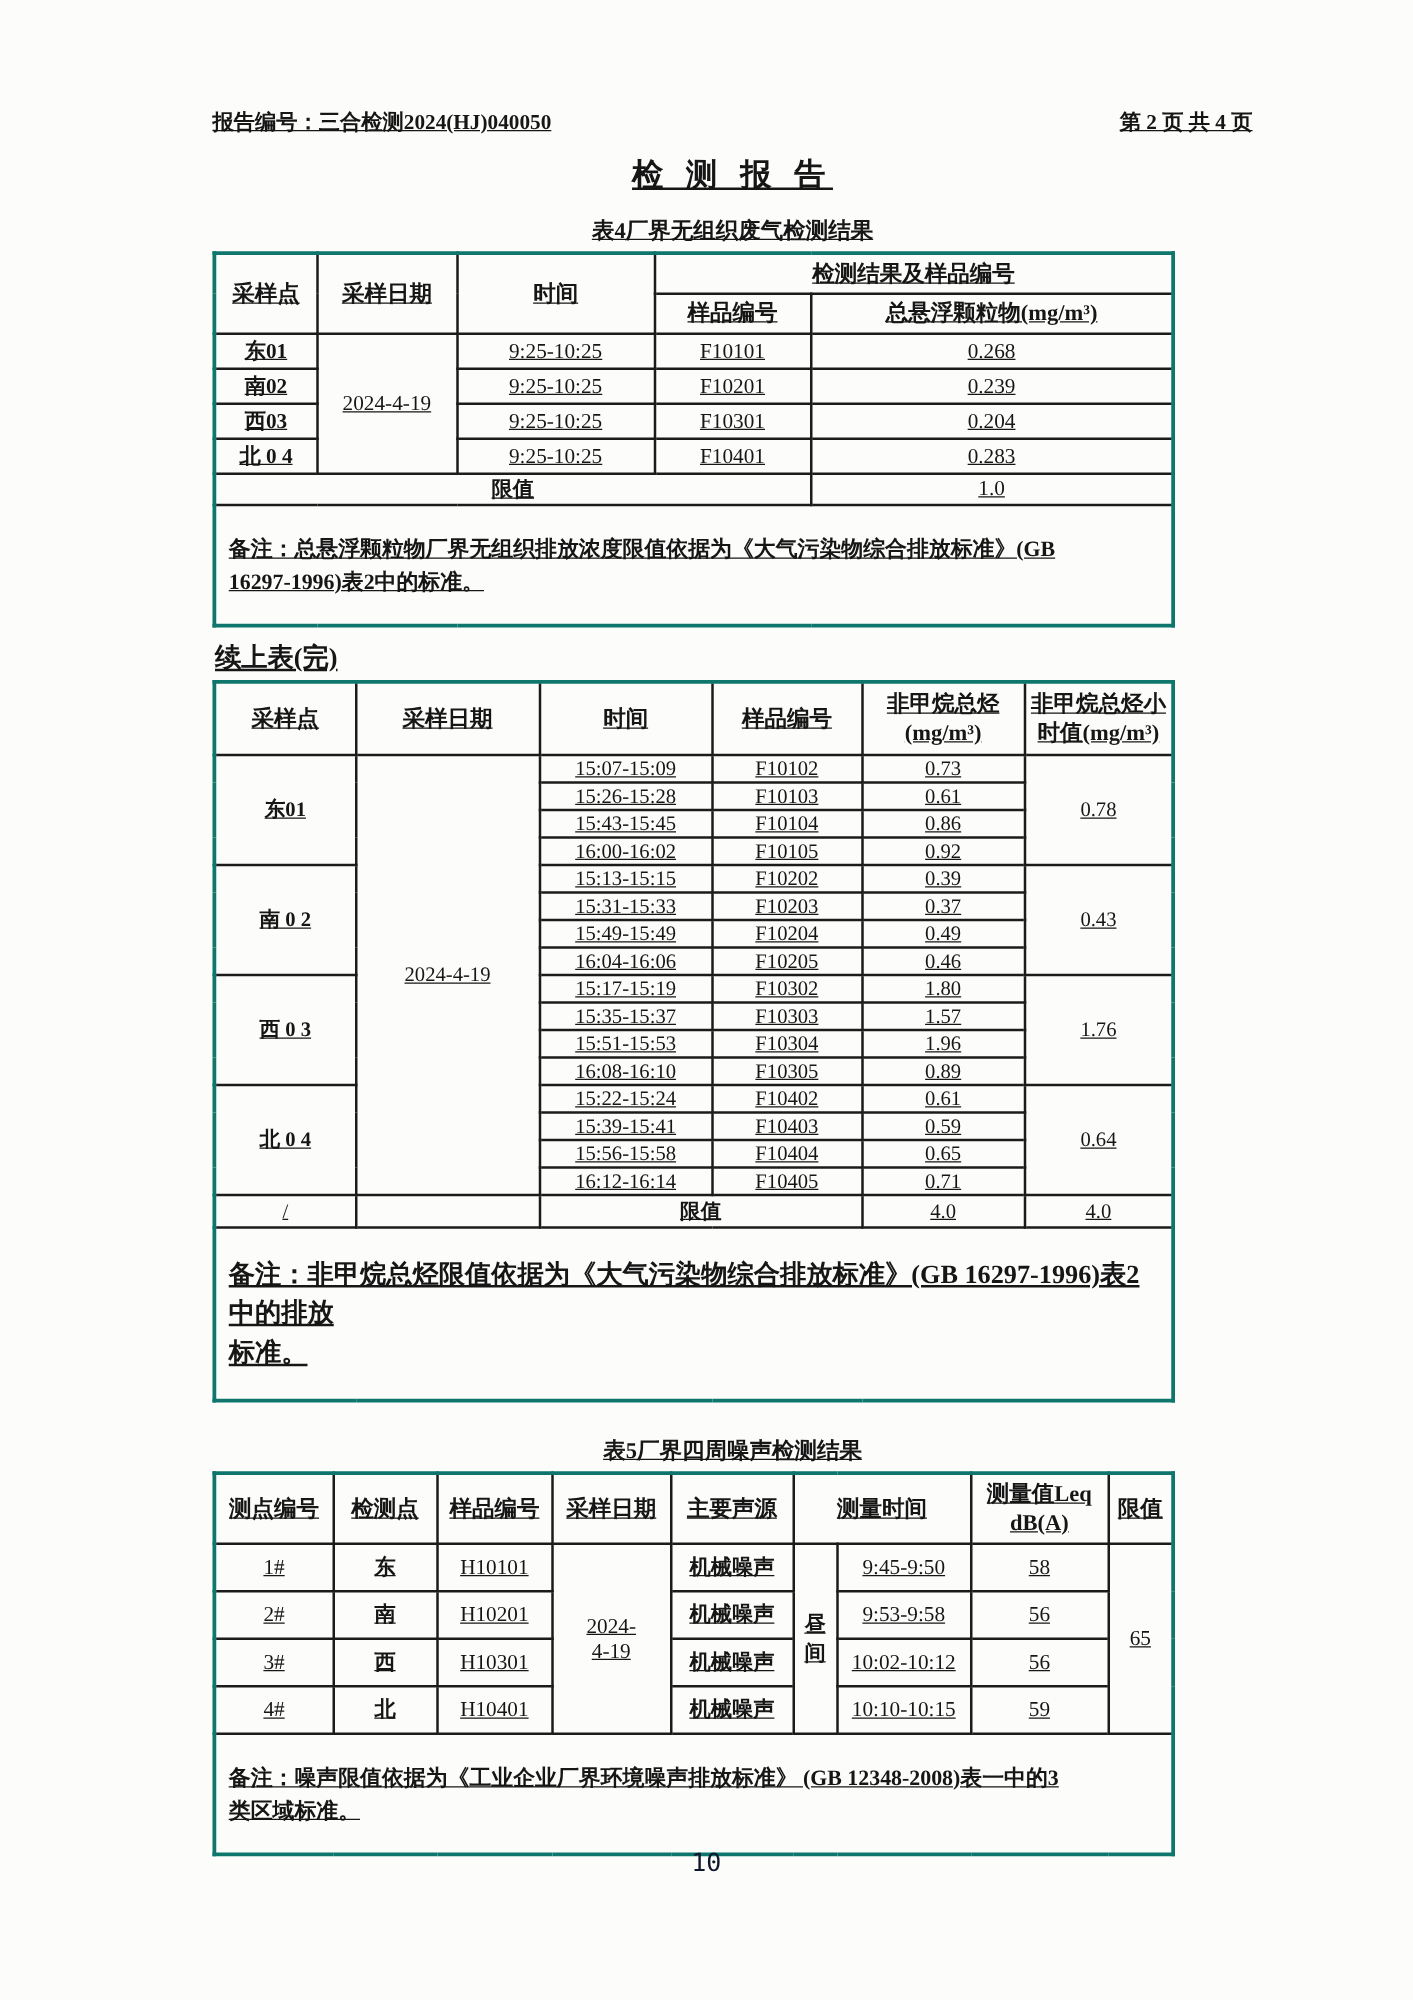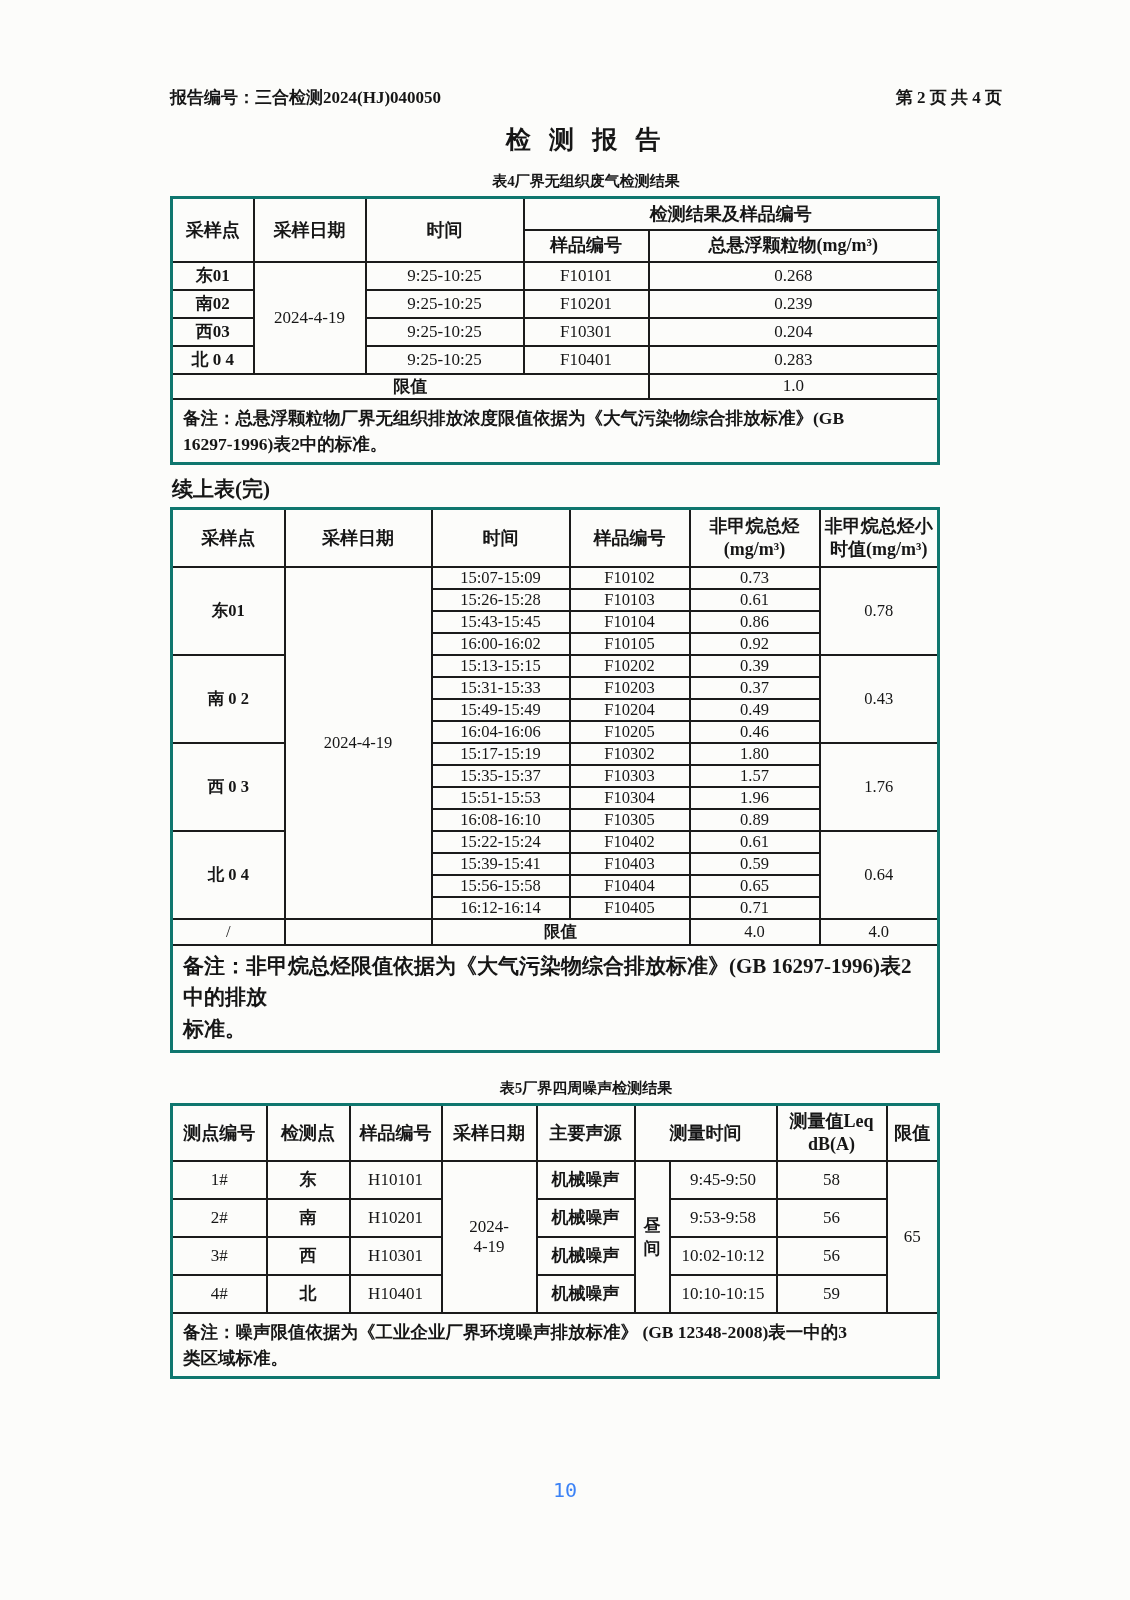--- a/index.html
+++ b/index.html
@@ -1,38 +1,38 @@
 <!DOCTYPE html>
 <html><head>
 <meta charset="utf-8">
 <style>
   html,body{margin:0;padding:0;}
   body{background:#e9e9e7;}
   .page{width:1130px;height:1600px;background:#fcfcfa;position:relative;overflow:hidden;
         font-family:"Liberation Serif","DejaVu Serif",serif;color:#161616;}
-  .content{position:absolute;left:170px;top:86px;width:832px;}
+  .content{position:absolute;left:170px;top:86px;width:832px;text-decoration:underline;}
   .doc-header{display:flex;justify-content:space-between;align-items:baseline;
               font-size:17px;font-weight:700;}
   .doc-title{text-align:center;font-size:25px;font-weight:700;letter-spacing:6px;margin-top:14px;}
-  .tbl-title{text-align:center;font-size:15px;font-weight:700;margin-top:16px;margin-bottom:5px;}
+  .tbl-title{text-align:center;font-size:18px;font-weight:700;margin-top:16px;margin-bottom:5px;}
   .cont-label{font-size:21px;font-weight:700;margin:10px 0 4px 2px;}
   table{border-collapse:collapse;width:770px;table-layout:fixed;border:3px solid #0f766e;}
   th,td{border:2px solid #1b1b1b;text-align:center;vertical-align:middle;padding:0 2px;overflow:hidden;}
   th{font-weight:700;font-size:18px;line-height:1.25;}
   td{font-weight:400;font-size:17px;}
   .b{font-weight:700;}
   .pre{white-space:pre-line;}
-  .note{text-align:left;font-weight:700;font-size:17.5px;padding:5px 10px;line-height:1.5;}
+  .note{text-align:left;font-weight:700;font-size:17.5px;padding:21px 10px;line-height:1.5;}
   .t4 tr.hr{height:32px;} .t4 tr.dr{height:28px;} .t4 tr.lr{height:25px;}
   .t2 tr.hr{height:58px;} .t2 tr.dr{height:22px;} .t2 tr.lr{height:26px;}
   .t2 td{font-size:16.5px;}
   .t2 .note{font-size:21px;}
   .t5 tr.hr{height:56px;} .t5 tr.dr{height:38px;}
   .page-num{position:absolute;top:1478px;left:0;width:100%;text-align:center;
-            font-size:20px;font-family:"DejaVu Sans Mono",monospace;color:#3b82f6;}
+            font-size:20px;font-family:"DejaVu Sans Mono",monospace;color:#0f172a;}
 </style>
 </head>
 <body>
 
 <div class="page">
   <div class="content">
 
     <div class="doc-header">
       <span>报告编号：三合检测2024(HJ)040050</span>
       <span>第 2 页 共 4 页</span>

